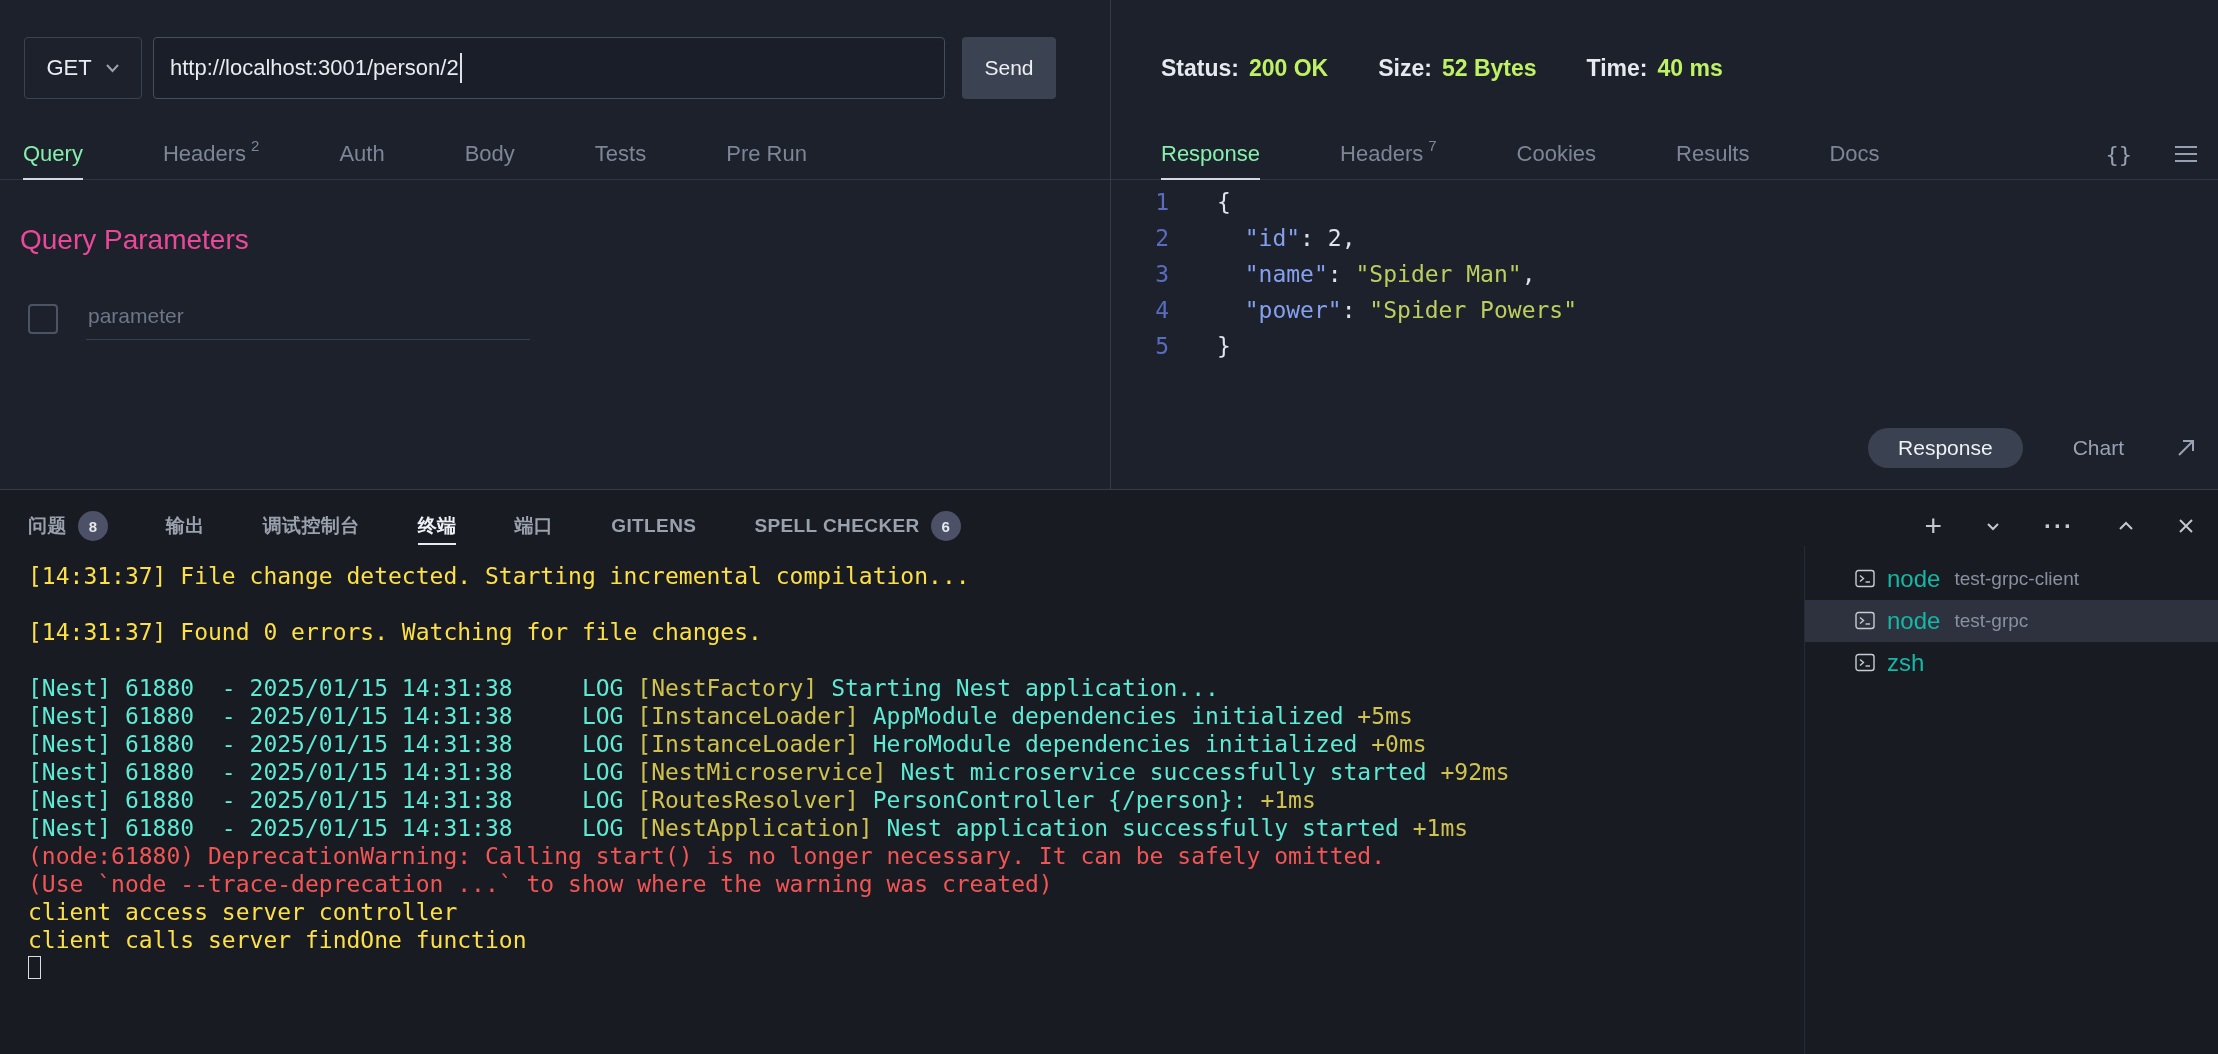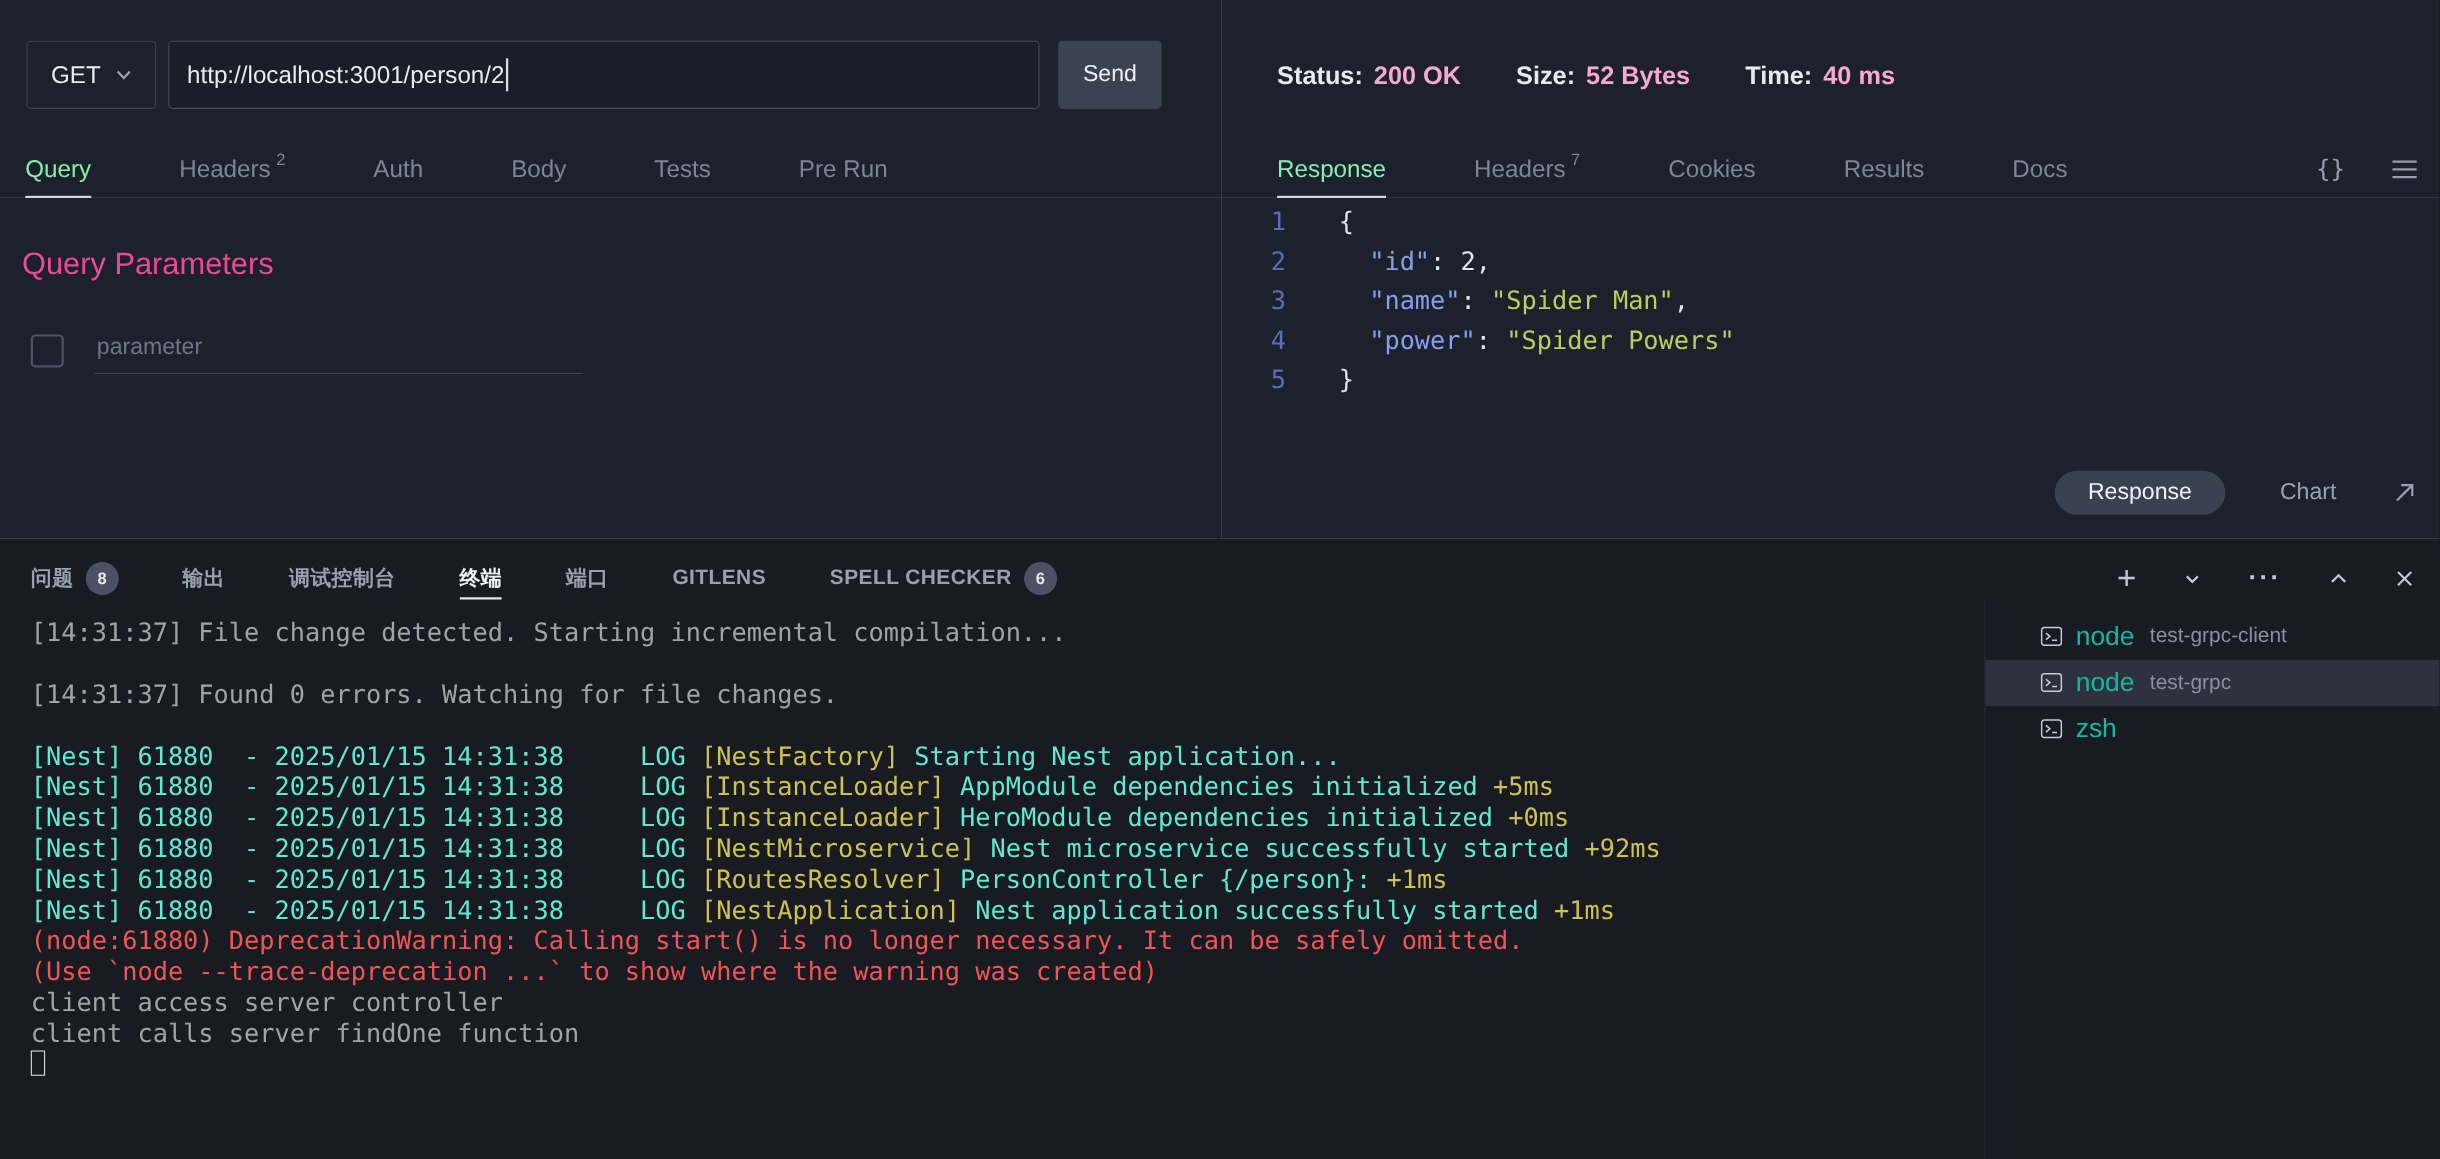--- a/index.html
+++ b/index.html
@@ -30,21 +30,21 @@
   .qp-title { position:absolute; left:20px; top:224px; font-size:28px; font-weight:400; color:#ec4899; }
   .checkbox { position:absolute; left:28px; top:304px; width:30px; height:30px; appearance:none; -webkit-appearance:none; border:2px solid #4b5365; border-radius:4px; background:transparent; cursor:pointer; }
   .underline-input { position:absolute; top:298px; height:42px; background:transparent; border:none; border-bottom:1px solid #3a4252; color:#e8ebf0; font-size:21px; padding:0 0 6px 2px; outline:none; }
   .underline-input::placeholder { color:#6d7689; }
   .param-input { left:86px; width:444px; }
   .value-input { left:557px; width:491px; }
 
   
   .status-bar { position:absolute; top:37px; left:50px; height:62px; display:flex; align-items:center; column-gap:50px; font-size:23px; font-weight:700; }
   .status-bar .lbl { color:#e6e9ef; margin-right:10px; }
-  .status-bar .val { color:#f9a8d4;text-align:center; }
+  .status-bar .val { color:#bef264;text-align:center; }
 
   
   .resp-icons { position:absolute; top:128px; right:0; height:52px; display:flex; align-items:center; gap:42px; padding-right:20px; }
   .braces-icon { font-family:"DejaVu Sans Mono", monospace; font-size:22px; color:#97a0b2; cursor:pointer; }
   .icon-btn { display:flex; align-items:center; cursor:pointer; }
 
   
   .code { position:absolute; top:184px; left:0; right:0; font-family:"DejaVu Sans Mono", monospace; font-size:23px; }
   .code-line { height:36px; line-height:36px; padding-left:30px; white-space:pre; }
   .ln-num { display:inline-block; width:28px; text-align:right; color:#5a6cc0; }
@@ -67,21 +67,21 @@
   .term-tab.active { color:#eef1f5; }
   .term-tab.active::after { content:''; position:absolute; bottom:3px; left:0; right:0; height:2px; background:#e8eaee; }
   .badge-circle { width:30px; height:30px; border-radius:50%; background:#4c5167; color:#e6e8ec; font-size:15px; display:inline-flex; align-items:center; justify-content:center; letter-spacing:0; }
   .term-actions { position:absolute; top:14px; right:24px; height:44px; display:flex; align-items:center; gap:44px; color:#c3c7d0; }
   .ticon { display:flex; align-items:center; cursor:pointer; }
   .ticon.plus { font-size:30px; font-weight:300; line-height:1; }
   .ticon.dots { font-size:24px; font-weight:700; letter-spacing:2px; }
 
   .term-out { position:absolute; left:28px; top:72px; font-family:"DejaVu Sans Mono", monospace; font-size:23px; }
   .term-line { height:28px; line-height:28px; white-space:pre; }
-  .t-white { color:#a3a3a3; }
+  .t-white { color:#fde047; }
   .t-green { color:#5eead4; }
   .t-yellow { color:#d0c24f; }
   .t-red { color:#f25555; }
   .term-cursor { display:inline-block; width:13px; height:23px; border:1.5px solid #d9dce2; vertical-align:middle; margin-top:-4px; }
 
   .term-side { position:absolute; left:1804px; top:56px; right:0; bottom:0; border-left:1px solid #262c36; padding-top:12px; }
   .side-row { height:42px; display:flex; align-items:center; gap:12px; padding-left:50px; cursor:pointer; }
   .side-row.selected { background:#2d323e; }
   .side-icon { display:flex; align-items:center; }
   .side-name { color:#14b8a6; font-size:24px; }

